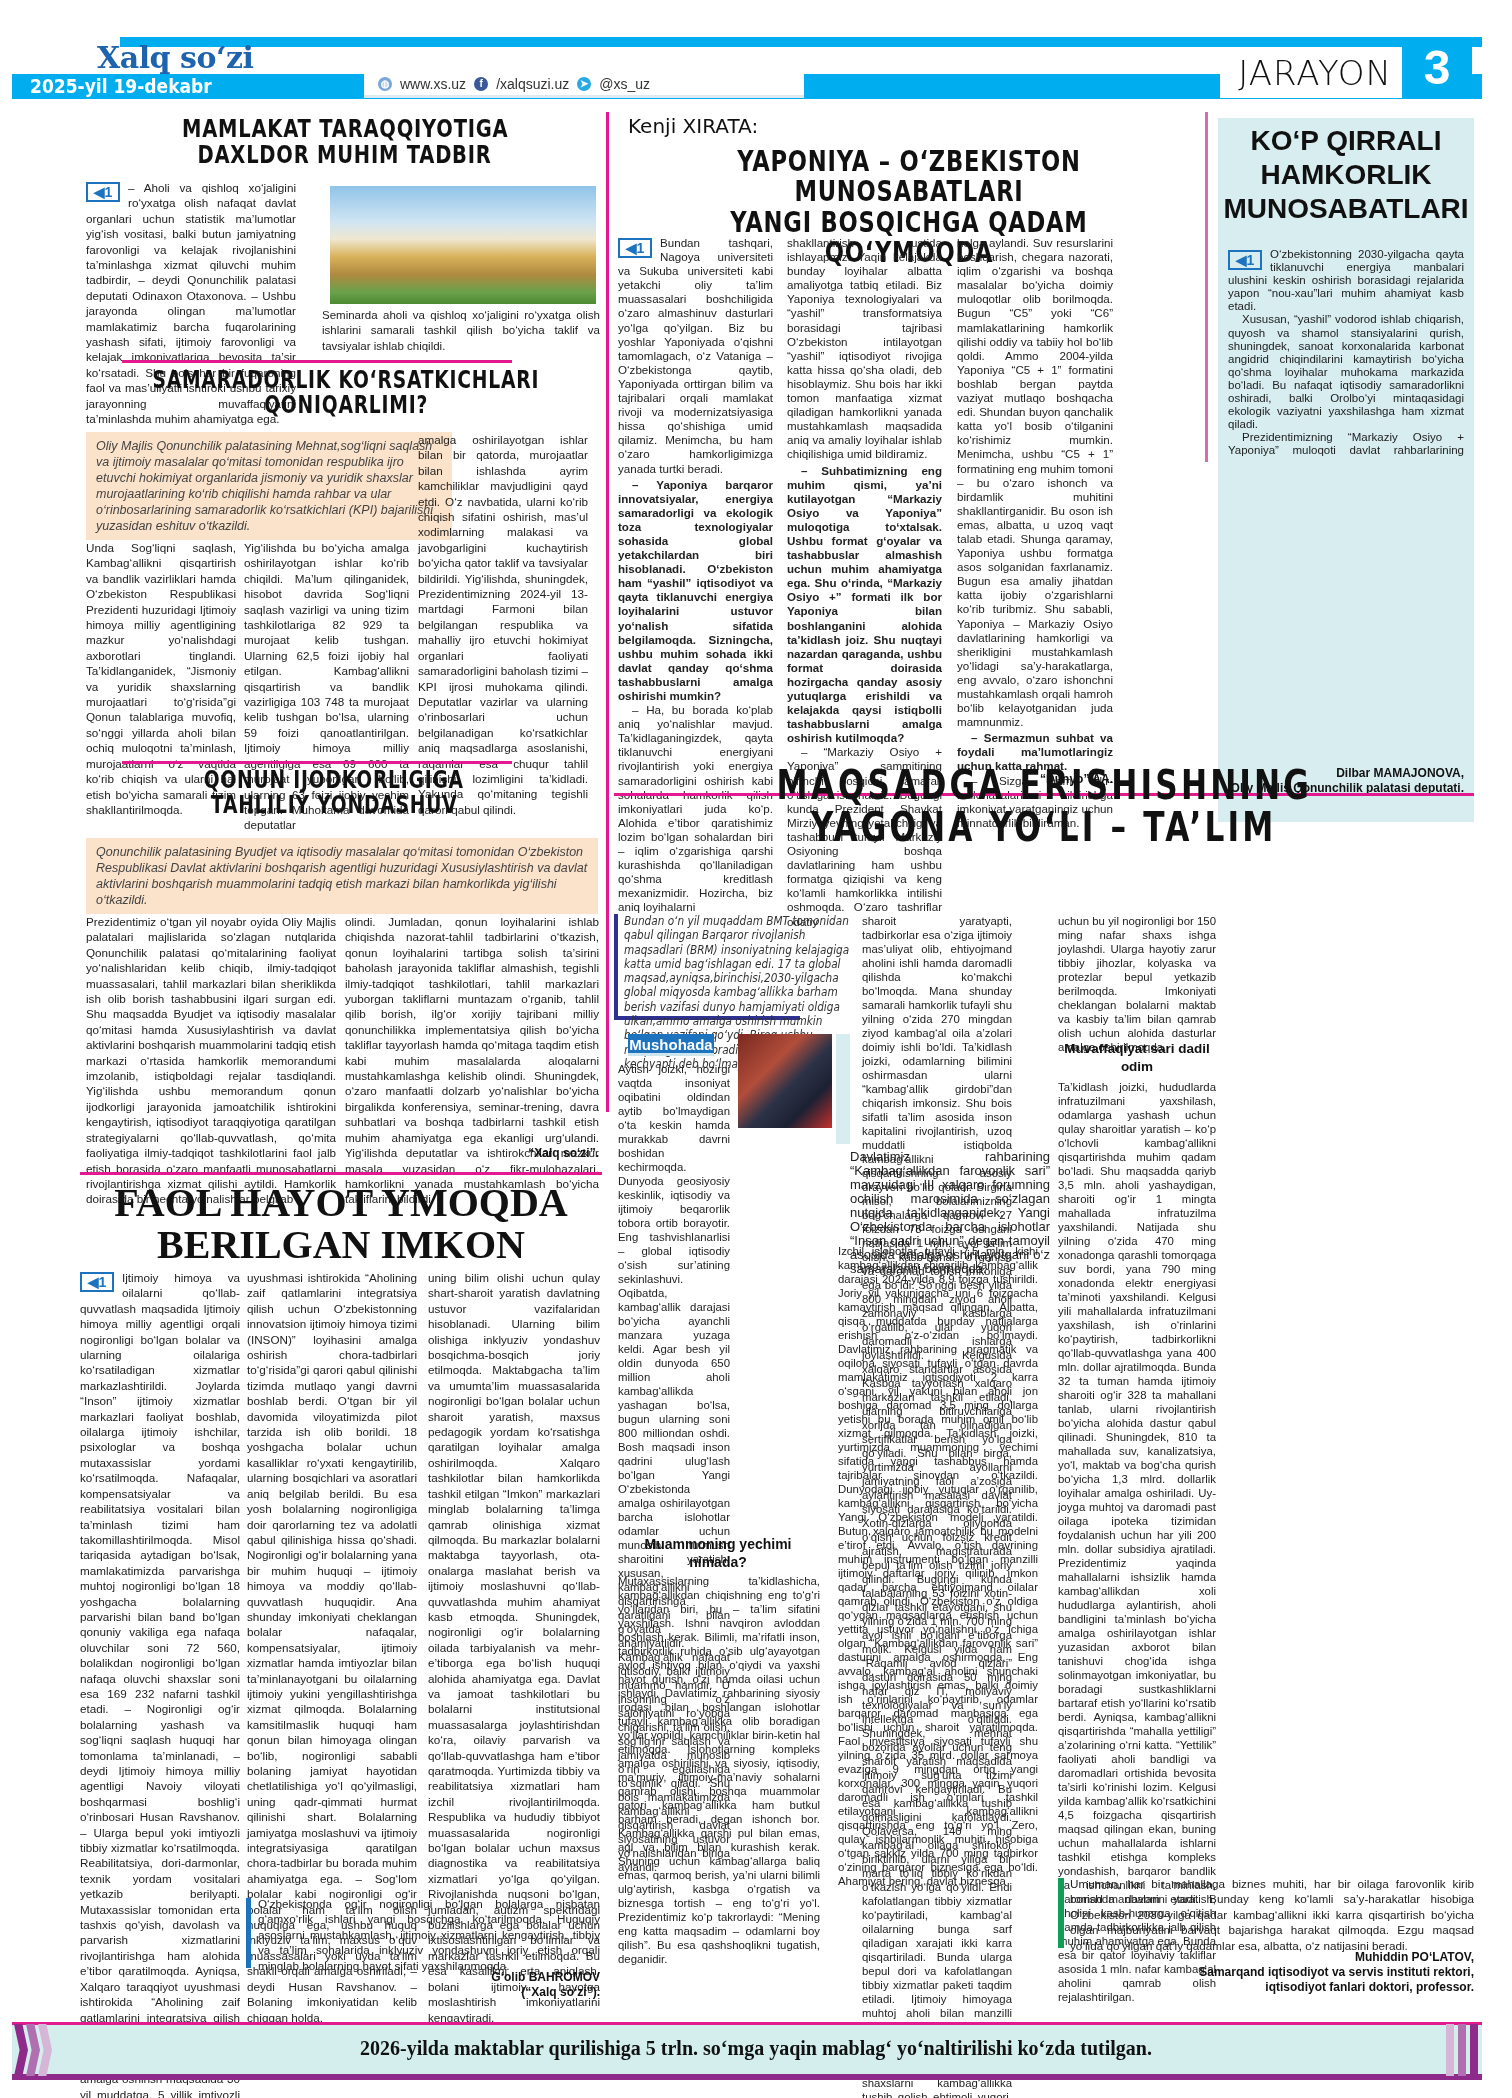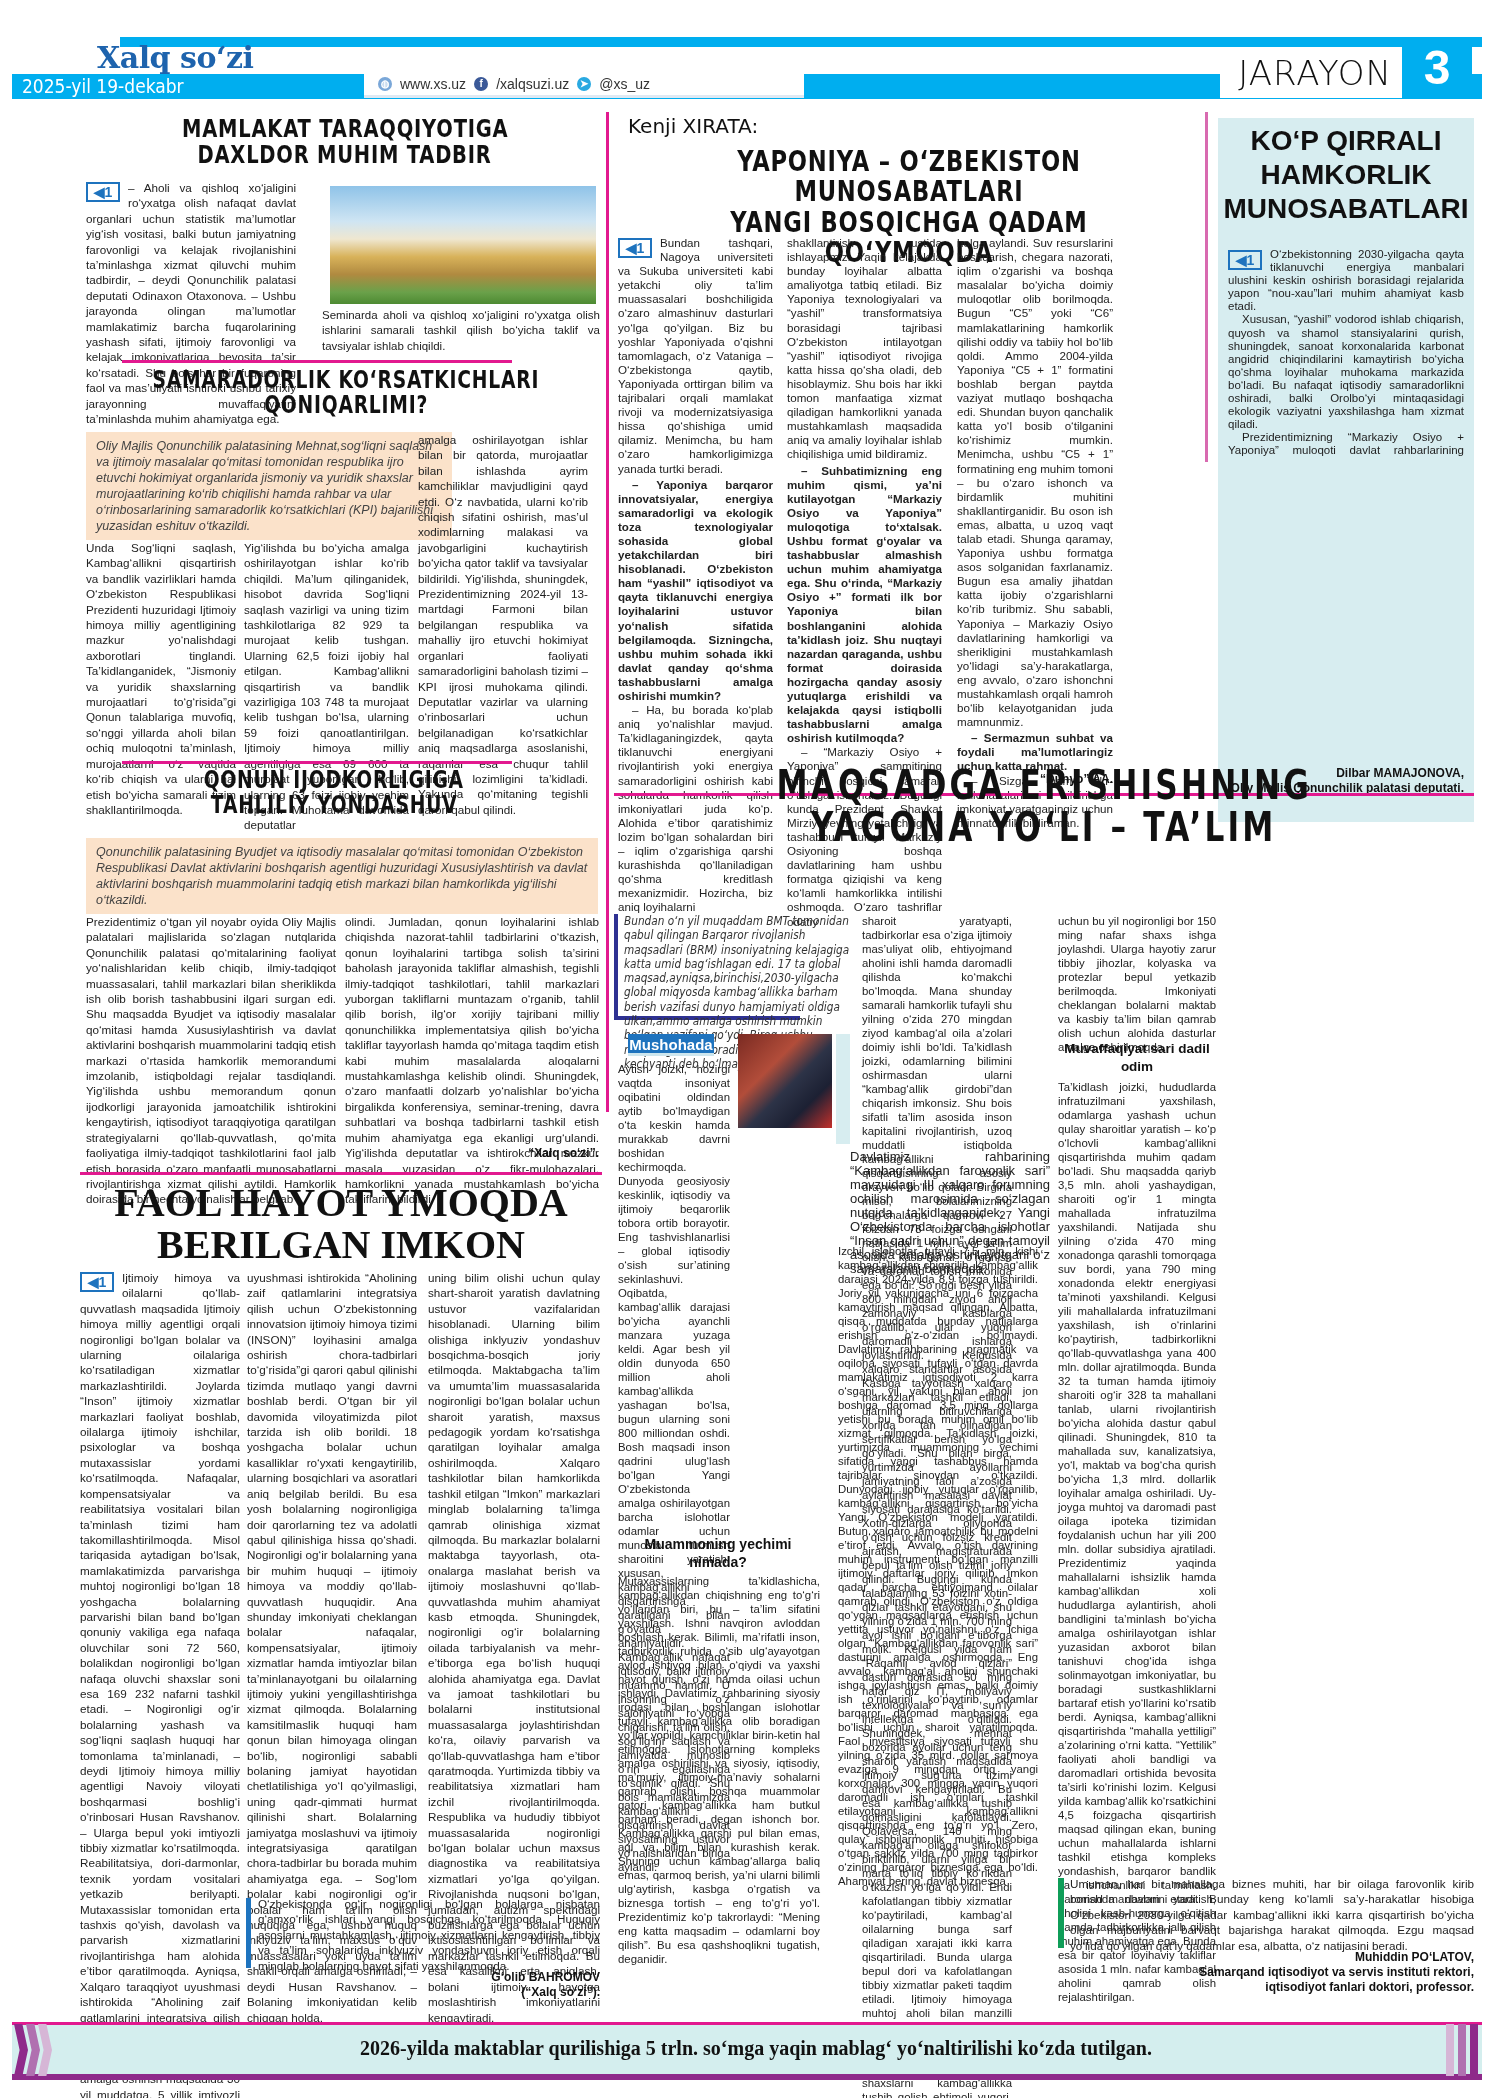--- a/index.html
+++ b/index.html
@@ -1,21 +1,21 @@
 <!DOCTYPE html>
 <html><head>
 <meta charset="utf-8">
 <style>
 *{box-sizing:border-box;margin:0;padding:0}
 body{width:1512px;height:2098px;background:#fff;font-family:"Liberation Sans",sans-serif;color:#111;position:relative;overflow:hidden}
 .abs{position:absolute}
 .hdr-bar{left:120px;top:37px;width:1362px;height:10px;background:#00aeef}
 .logo{left:97px;top:40px;font-family:"DejaVu Serif",serif;font-weight:bold;font-size:30px;color:#1e63ad;letter-spacing:-.5px}
 .date-bar{left:12px;top:74px;width:1470px;height:25px;background:#00aeef}
-.date{left:22px;top:74px;color:#fff;font-weight:normal;font-size:19px;font-family:"DejaVu Sans Condensed","DejaVu Sans",sans-serif;line-height:25px}
+.date{left:30px;top:74px;color:#fff;font-weight:bold;font-size:19px;font-family:"DejaVu Sans Condensed","DejaVu Sans",sans-serif;line-height:25px}
 .links{left:364px;top:73px;width:440px;height:25px;background:#fff;border-bottom:3px solid #dfe9f3;display:flex;align-items:center;gap:8px;padding-left:14px;font-size:14px;color:#333}
 .links .ic{width:14px;height:14px;border-radius:50%;display:inline-block;color:#fff;font-size:10px;text-align:center;line-height:14px;font-weight:bold}
 .sect{left:1220px;top:48px;width:182px;height:50px;background:#fff;font-size:34px;font-weight:300;font-family:"DejaVu Sans",sans-serif;letter-spacing:1px;text-align:right;padding-right:10px;line-height:50px}
 .pagenum{left:1402px;top:37px;width:70px;height:62px;background:#00aeef;color:#fff;font-size:48px;font-weight:bold;text-align:center;line-height:62px}
 .hline{height:3px;background:#e2198f}
 .vline{width:3px;background:#e2198f}
 .imp{font-family:"DejaVu Sans",sans-serif;font-weight:bold;text-align:center;line-height:1.05;transform-origin:center;letter-spacing:1px}
 .cond{display:inline-block;transform:scaleX(.78)}
 .txt{font-size:11.7px;line-height:15.4px;text-align:justify;color:#222}
 .txt p{text-indent:14px}

